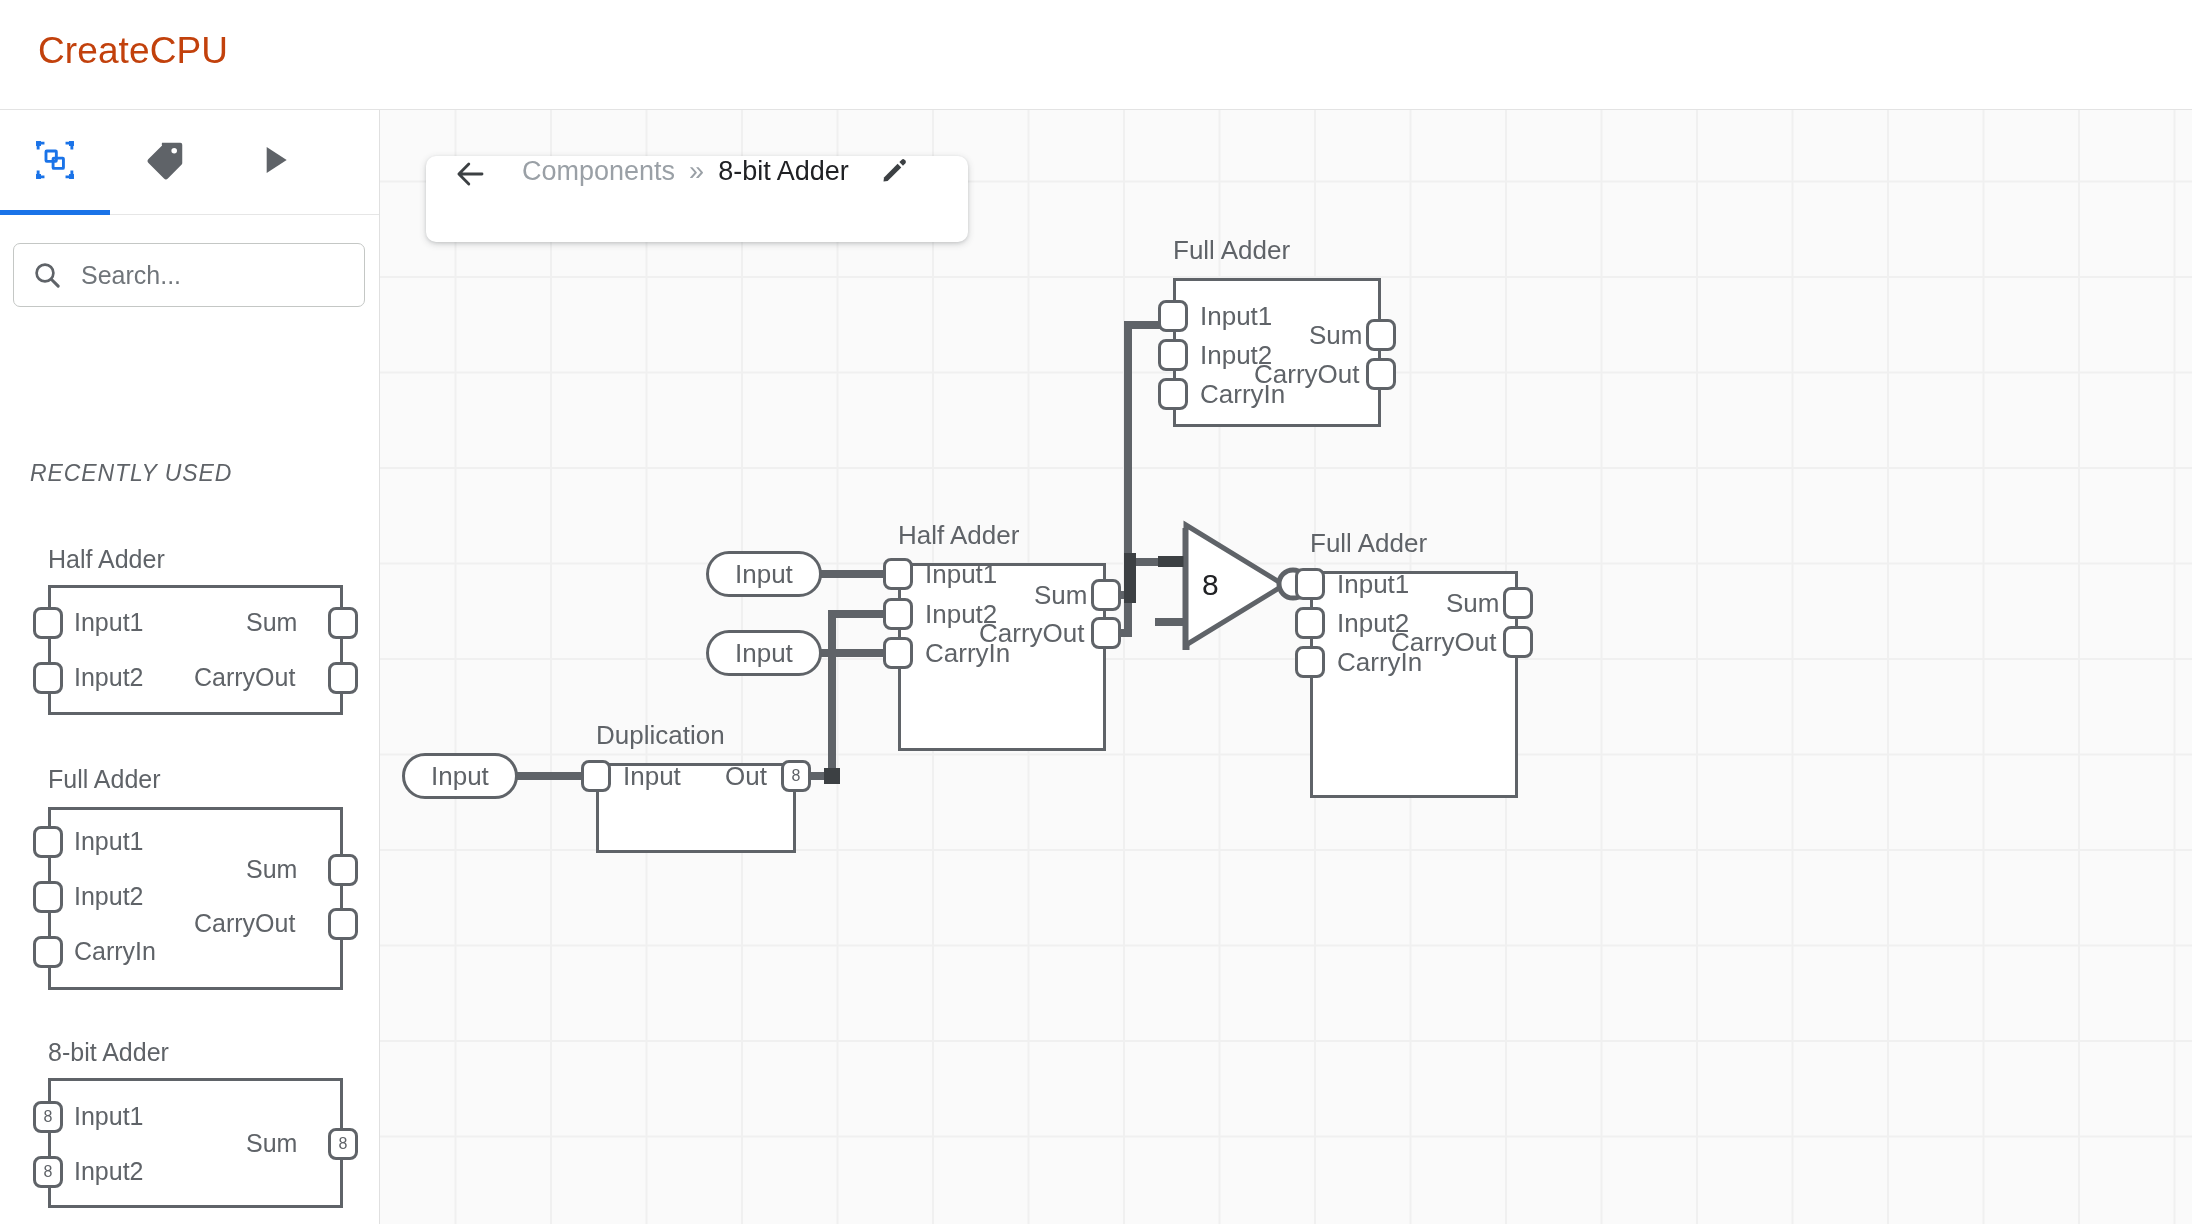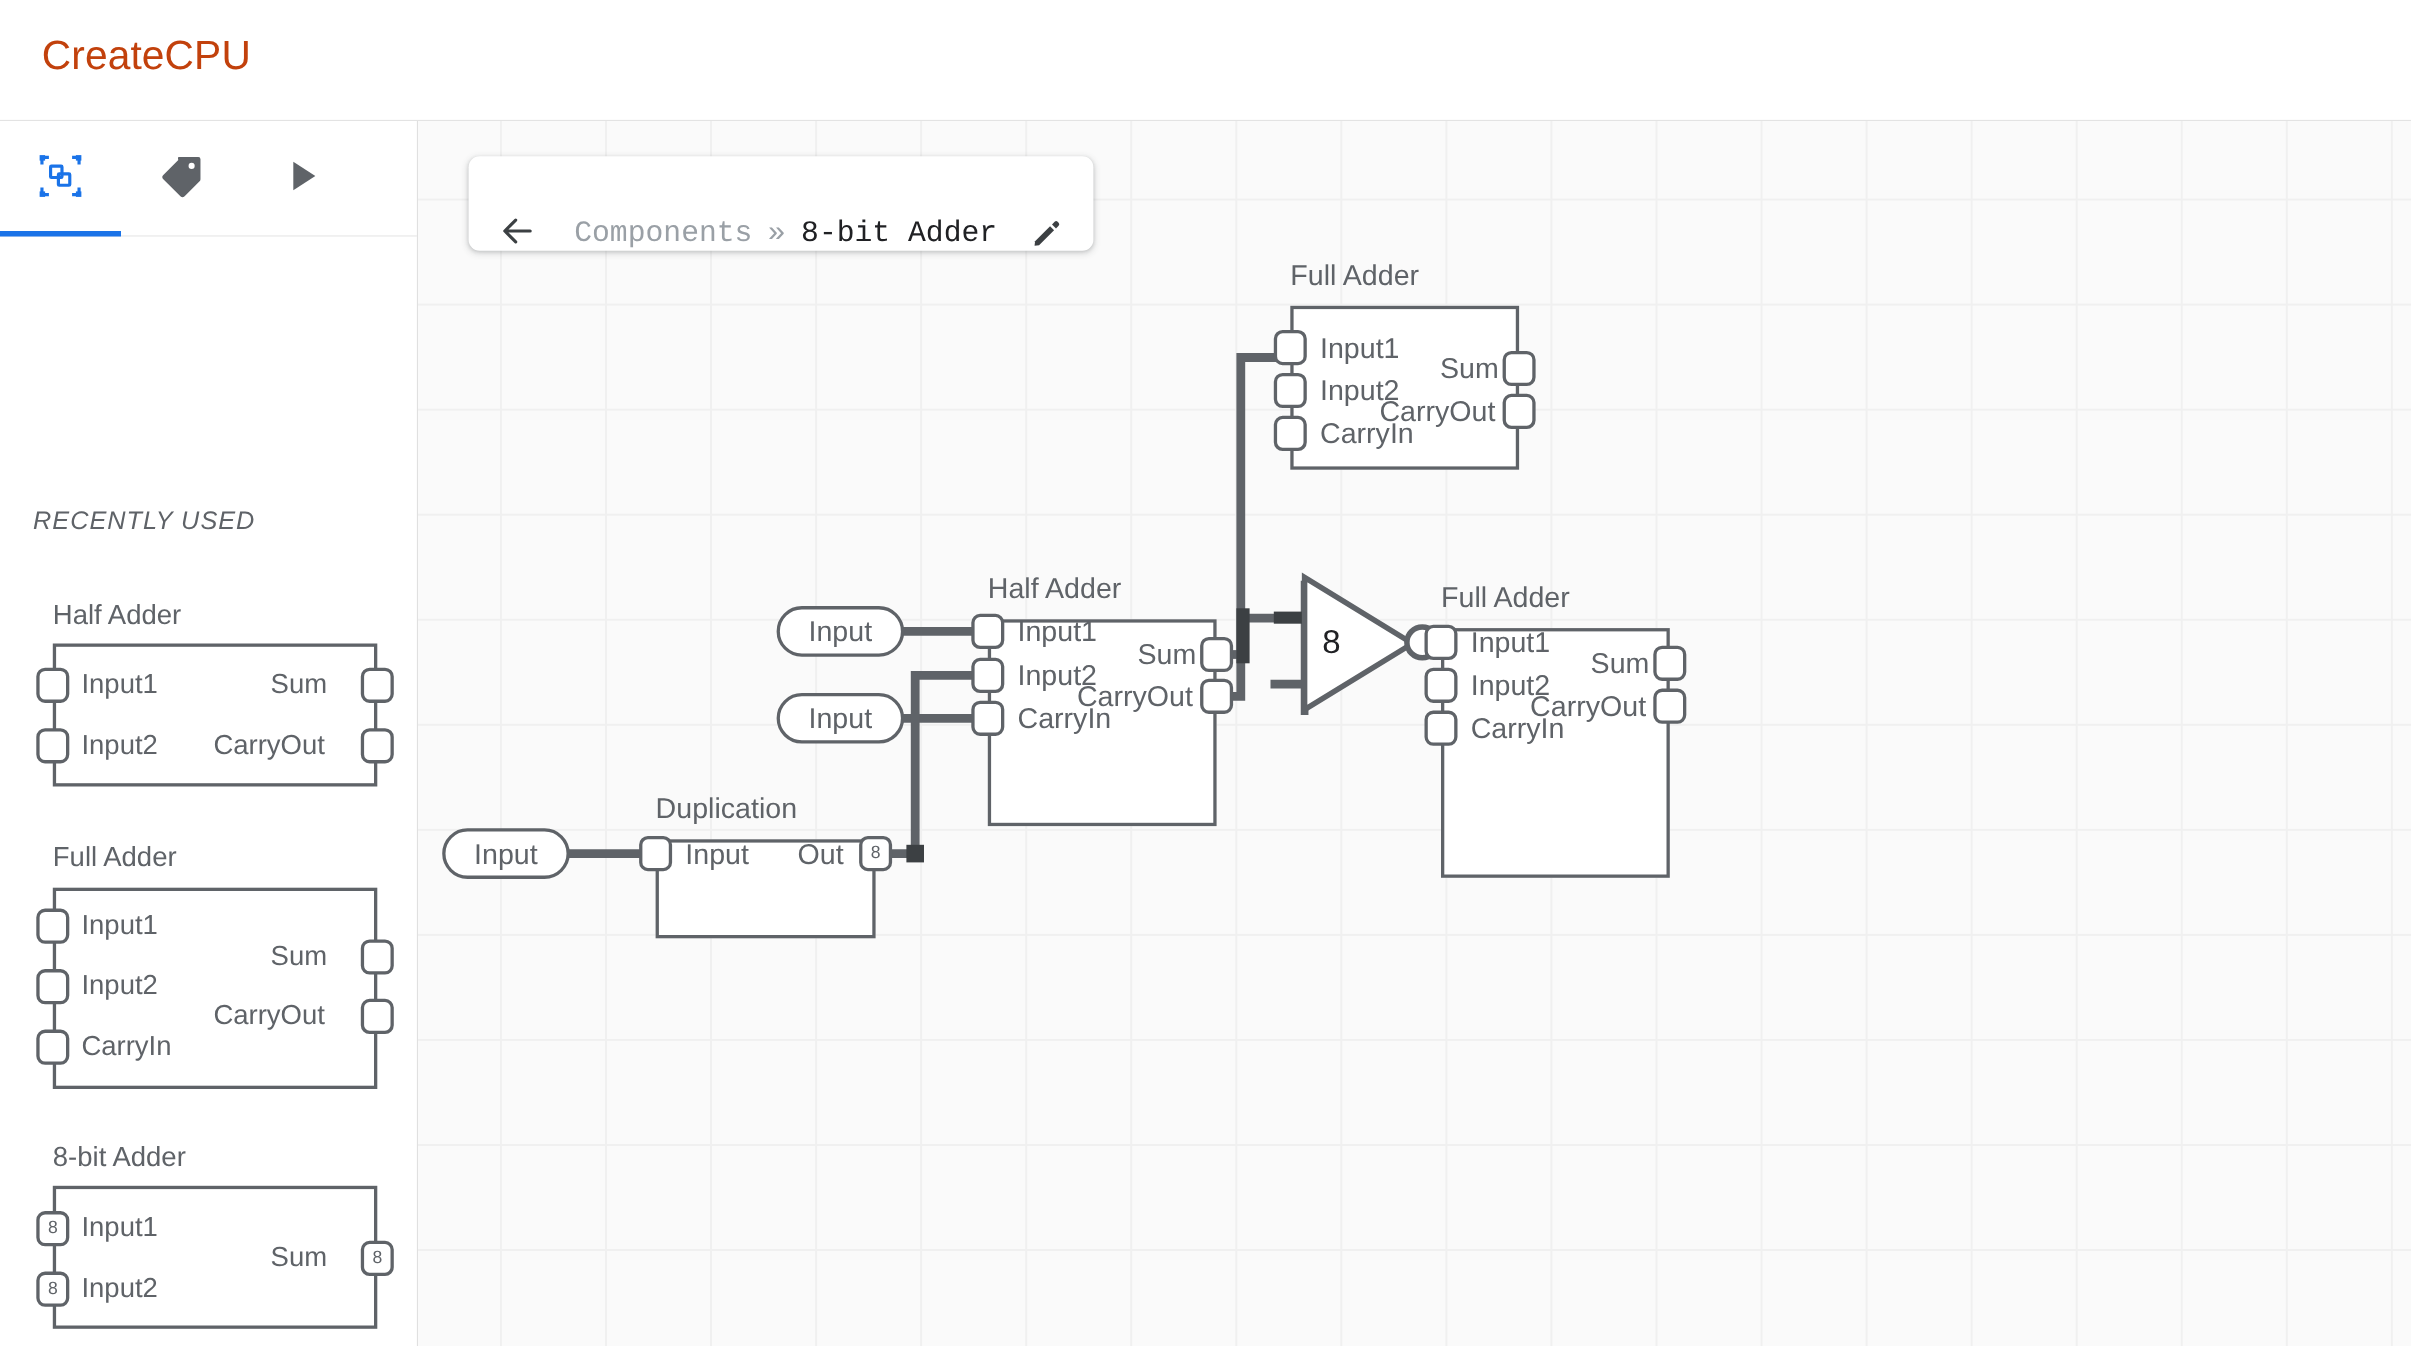--- a/index.html
+++ b/index.html
@@ -86,25 +86,25 @@
     background-color: #fafafa;
     background-image:
       linear-gradient(to right, #f0f0f0 1.5px, transparent 1.5px),
       linear-gradient(to bottom, #f0f0f0 1.5px, transparent 1.5px);
     background-size: 95.5px 95.5px;
     background-position: -21px -25px;
     overflow: hidden;
   }
 
   .breadcrumb {
-    position: absolute; left: 46px; top: 32px;
+    position: absolute; left: 46px; top: 46px;
     height: 86px; min-width: 542px;
     background: #ffffff; border-radius: 10px;
     box-shadow: 0 2px 7px rgba(60,64,67,.22), 0 1px 3px rgba(60,64,67,.12);
-    display: flex; align-items: flex-end; padding: 0 28px 0 26px; font-family: Liberation Mono, monospace;
+    display: flex; align-items: flex-start; padding: 0 28px 0 26px;
   }
   .bc-back { display: flex; align-items: center; cursor: pointer; }
   .bc-parent {
     font-size: 27px; color: #9aa0a6; margin-left: 34px; cursor: pointer;
   }
   .bc-sep { font-size: 27px; color: #9aa0a6; margin: 0 14px; }
   .bc-current { font-size: 27px; color: #202124; }
   .bc-edit { margin-left: 30px; display: flex; align-items: center; cursor: pointer; }
 
   
@@ -176,20 +176,29 @@
       </div>
       <div class="tabbtn">
         <span>
           <svg width="40" height="40" viewBox="0 0 24 24">
             <path d="M7 4.2 L19 12 L7 19.8 Z" fill="#5f6368"></path>
           </svg>
         </span>
       </div>
     </div>
 
+    <div class="searchwrap">
+      <span class="search-icon">
+        <svg width="32" height="32" viewBox="0 0 24 24">
+          <circle cx="10.5" cy="10.5" r="6.3" fill="none" stroke="#5f6368" stroke-width="2"></circle>
+          <line x1="15.2" y1="15.2" x2="20.4" y2="20.4" stroke="#5f6368" stroke-width="2.3" stroke-linecap="round"></line>
+        </svg>
+      </span>
+      <input class="search-input" type="text" placeholder="Search..." style="">
+    </div>
 
     <div class="group-label" id="grp-recent">RECENTLY USED</div>
 
     <div class="scrollbar-track">
       
     </div>
 
     <div class="sb-item" style="left:0;top:0">
       <div class="cname" style="left:48px;top:435px">Half Adder</div>
       <div class="sb-box" style="left:48px;top:475px;width:295px;height:130px"></div>

